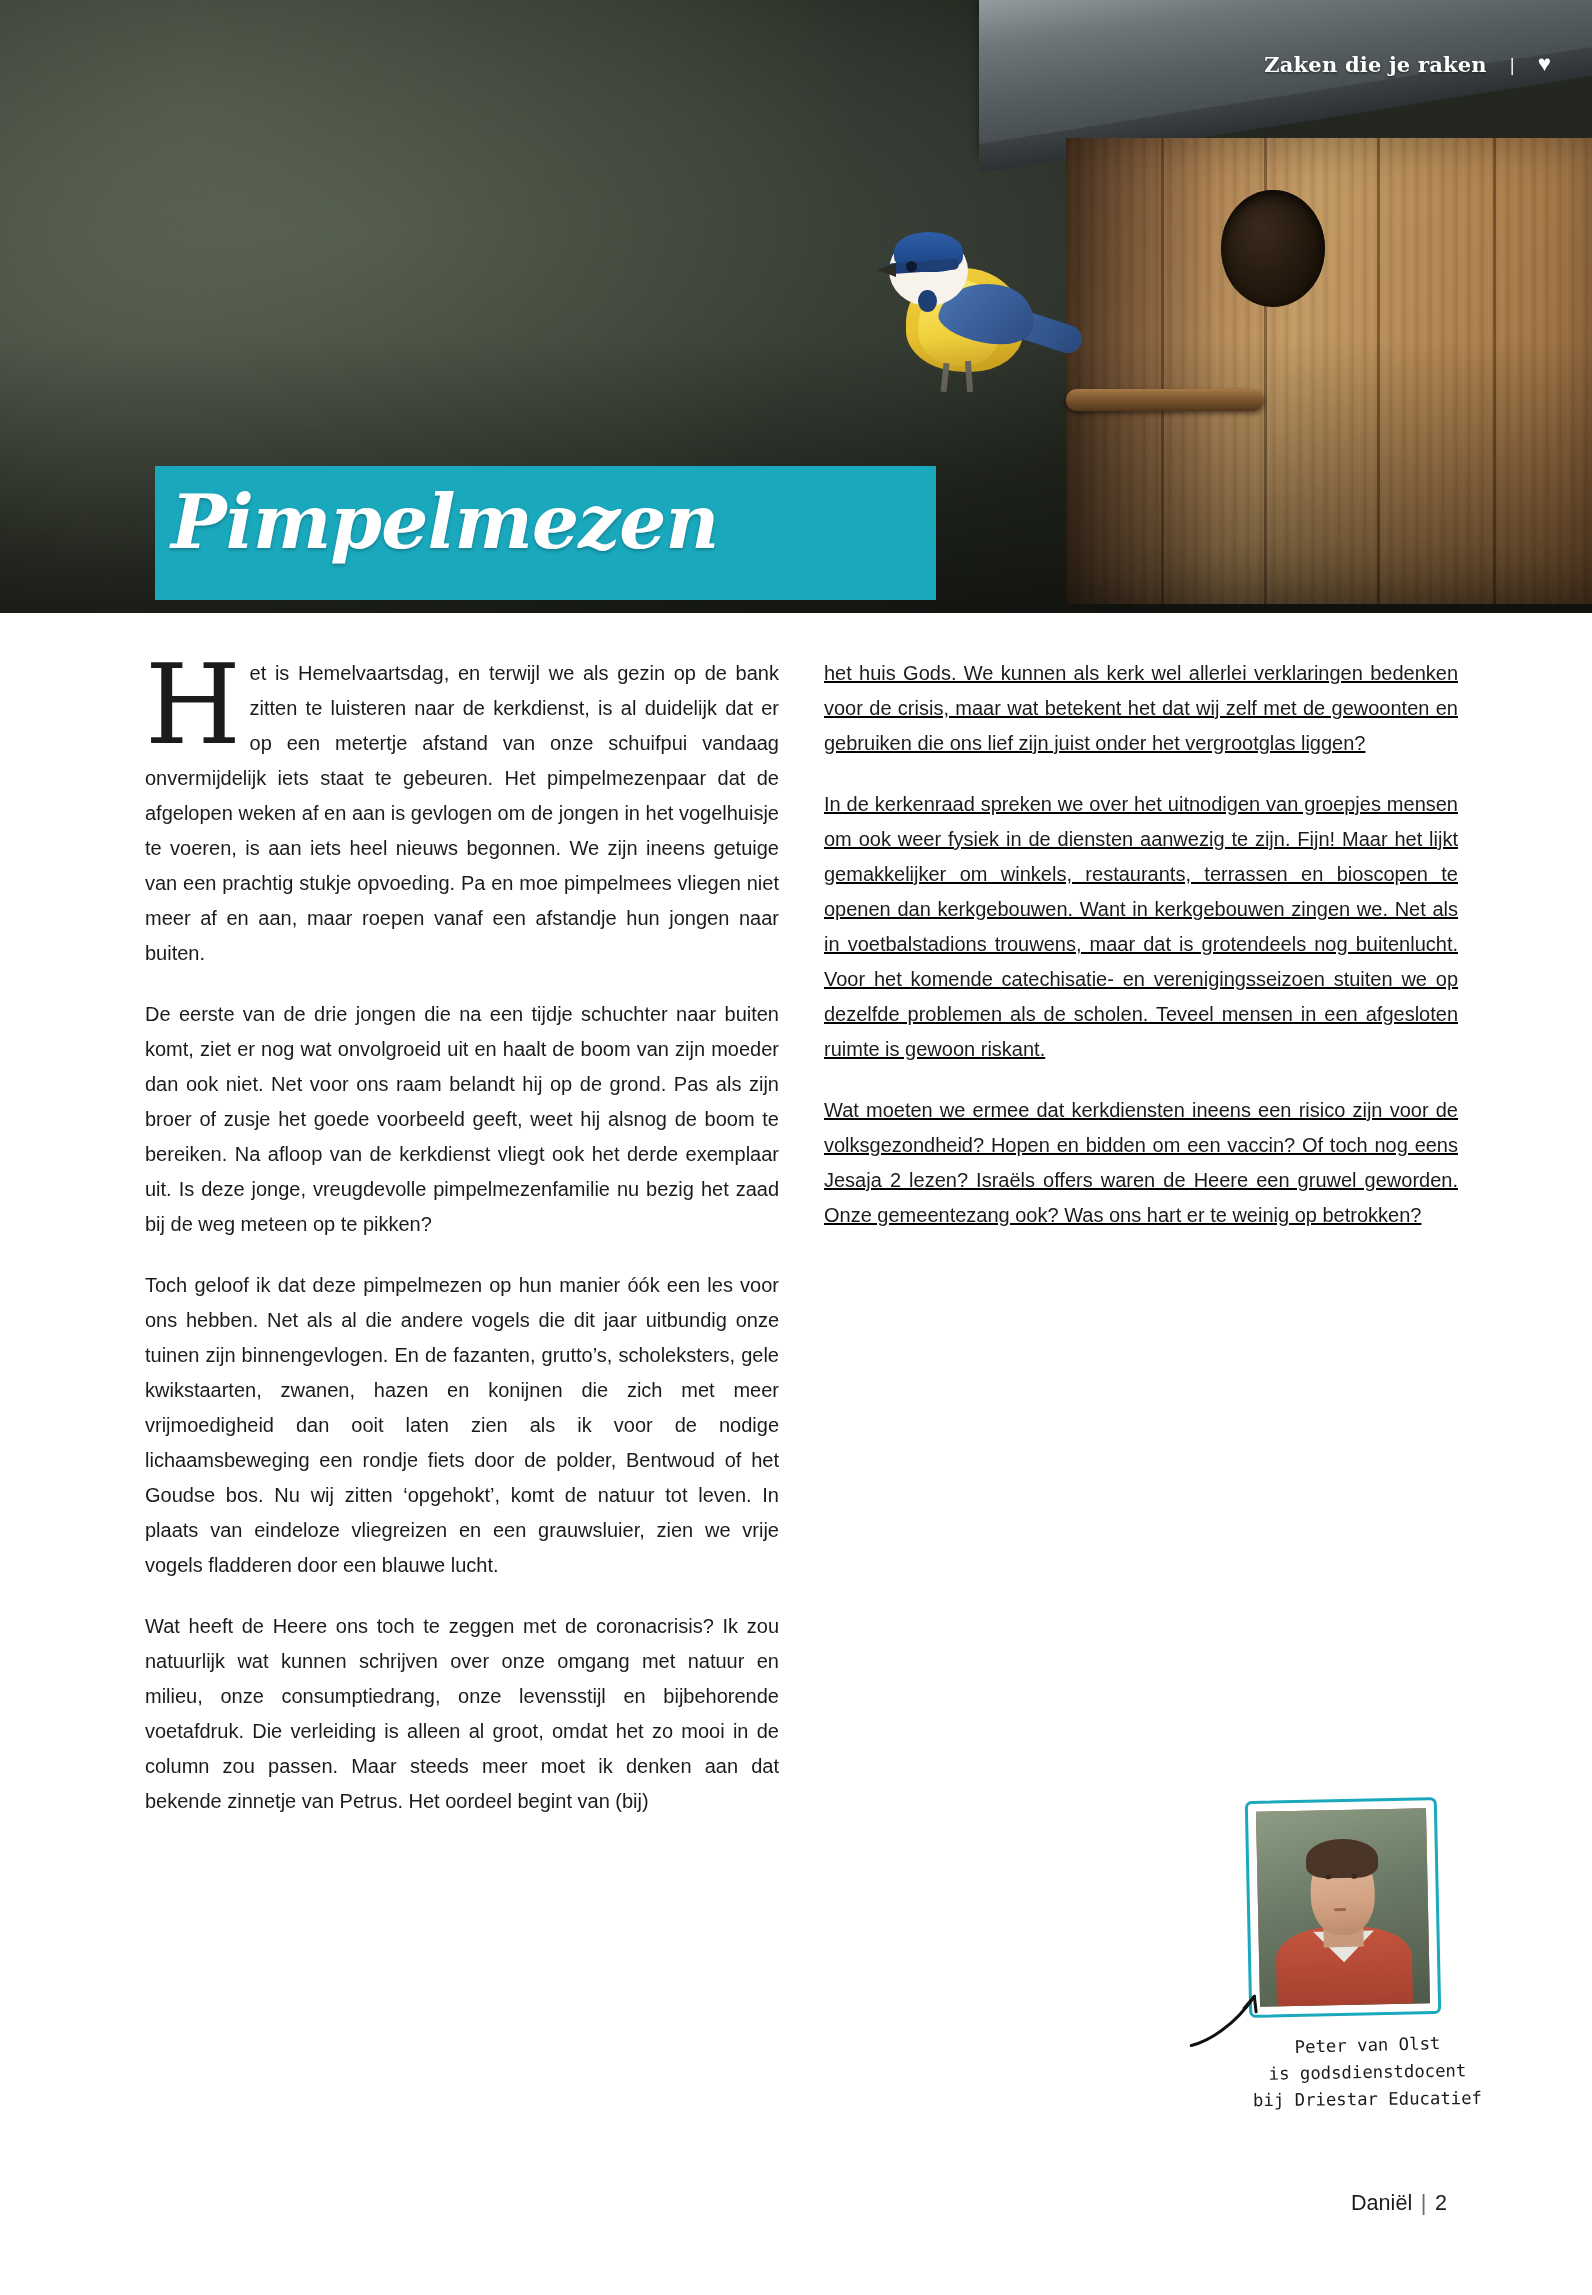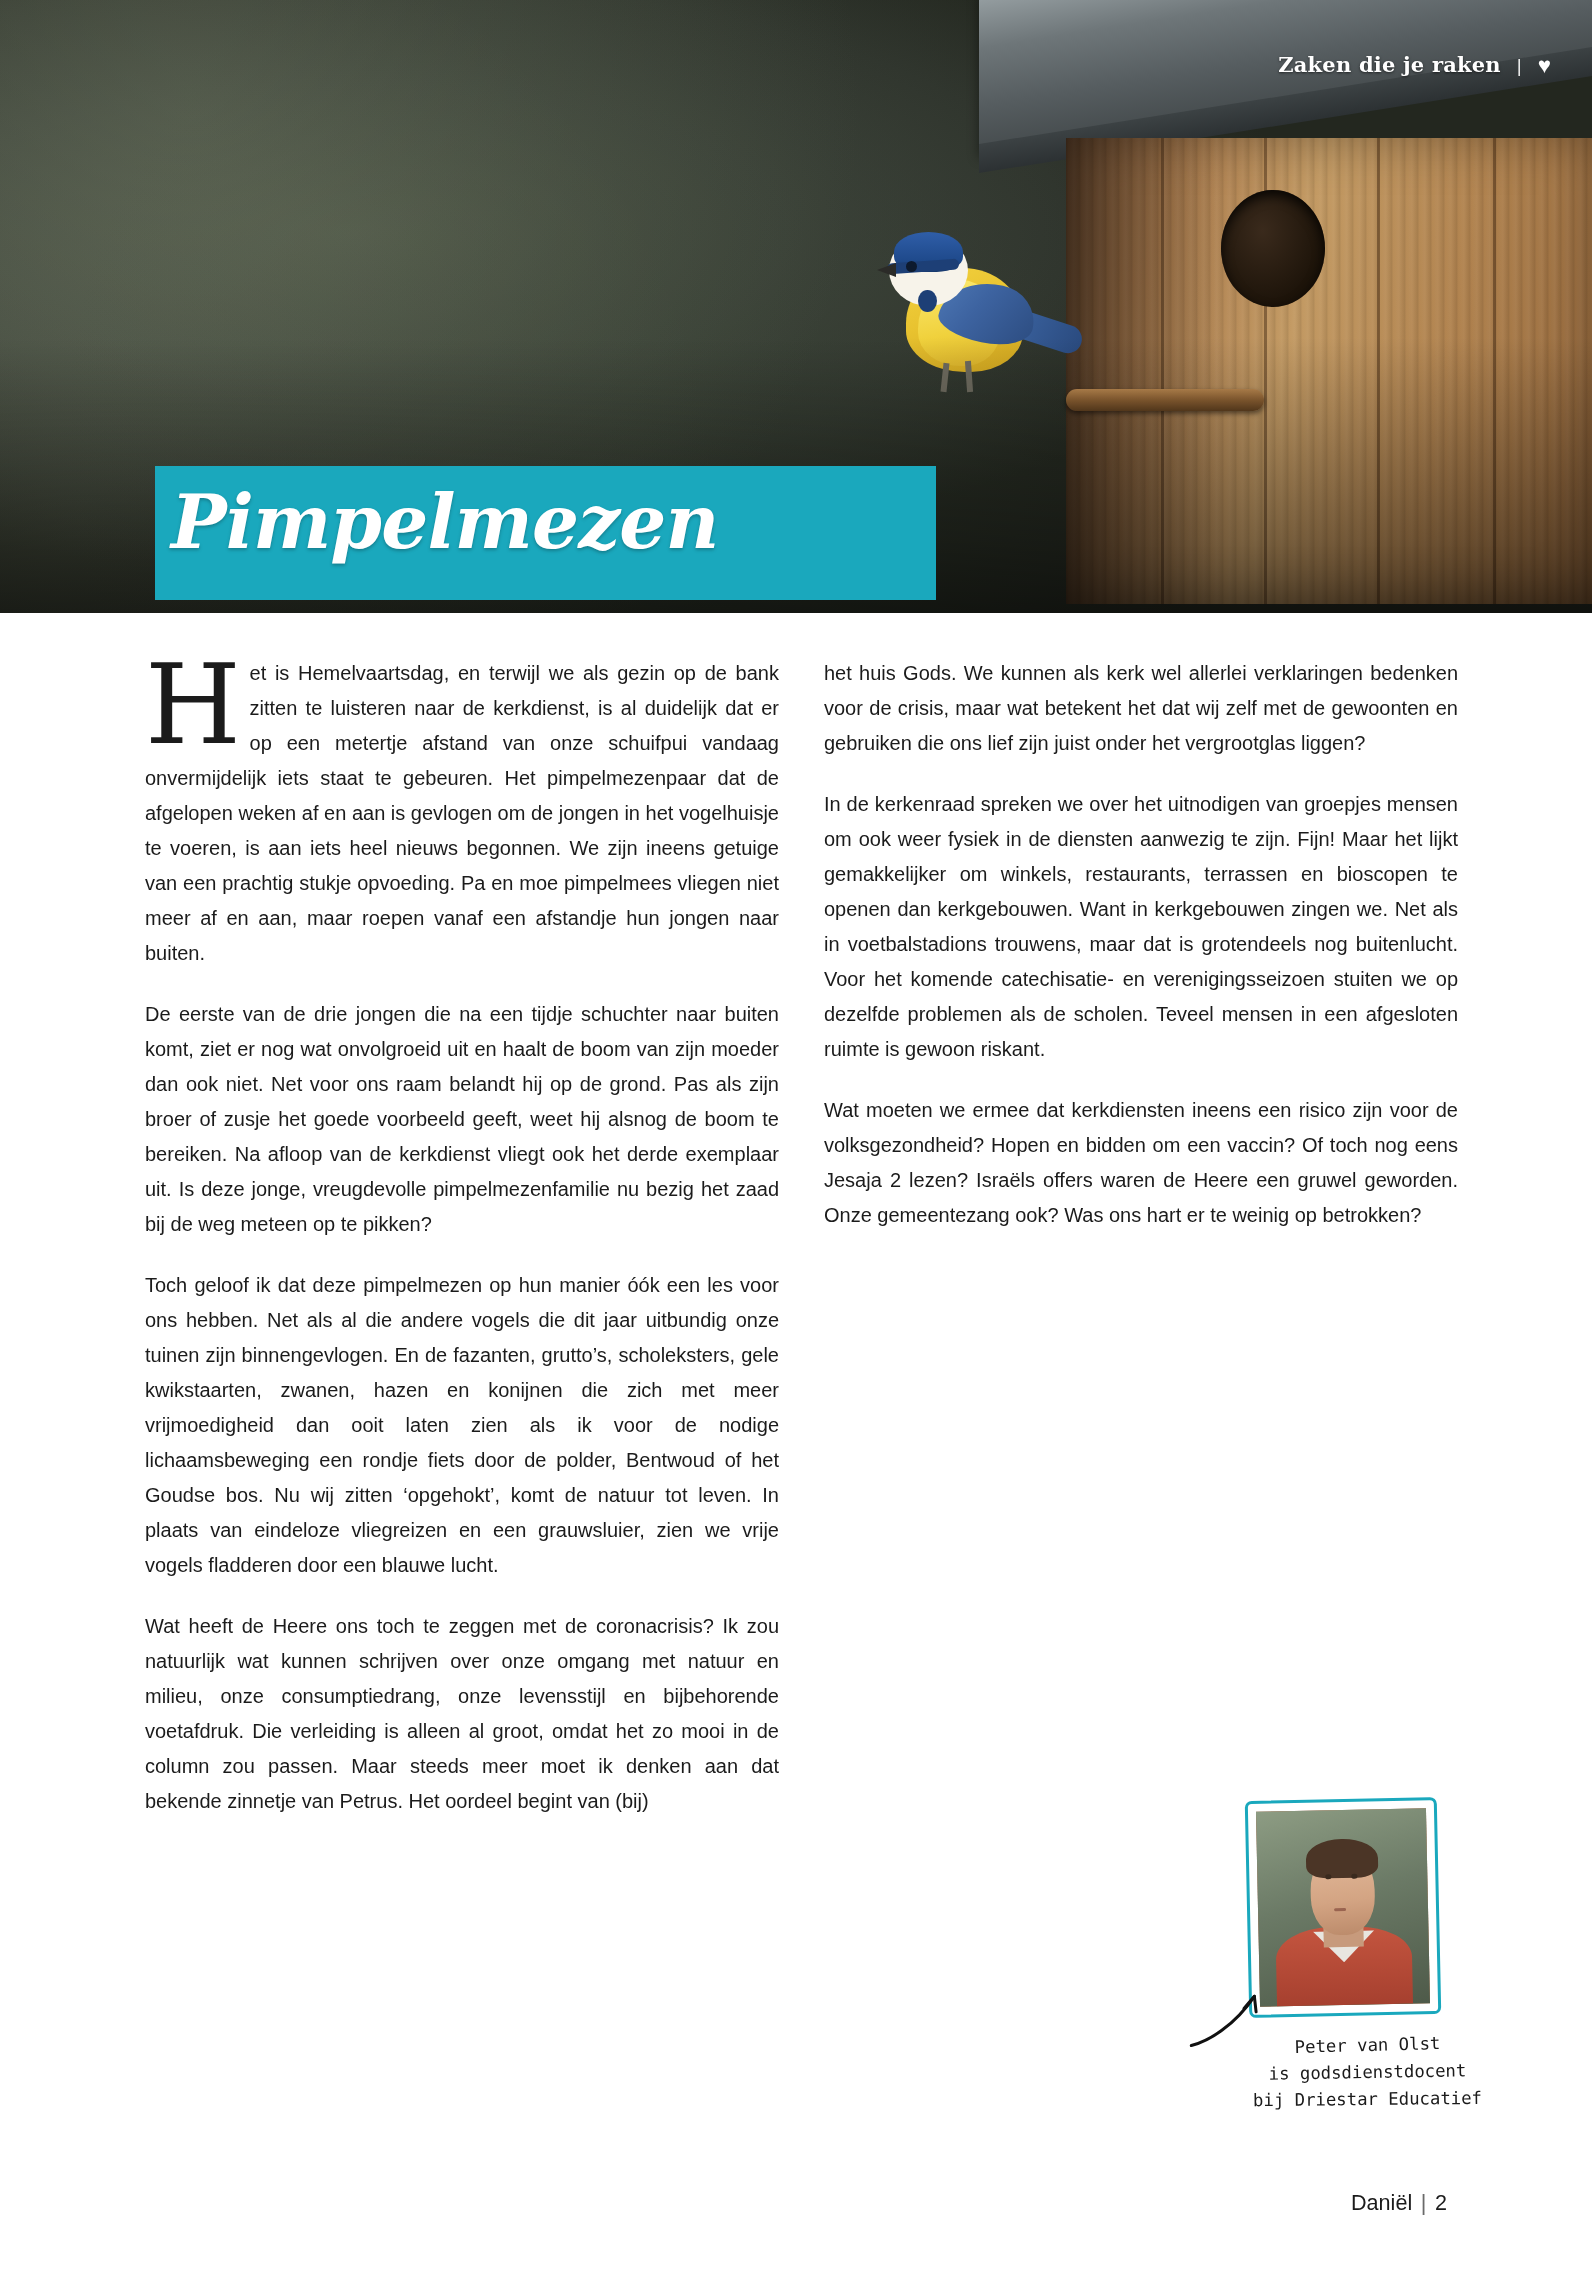--- a/index.html
+++ b/index.html
@@ -247,22 +247,22 @@
     inset: 0;
     background: linear-gradient(180deg, rgba(0,0,0,0.0) 55%, rgba(0,0,0,0.38) 88%, rgba(0,0,0,0.55) 100%);
   }
 
   
   .rubric {
     position: absolute;
     right: 41px;
     top: 52px;
     display: flex;
-    align-items: flex-end;
-    gap: 16px;
+    align-items: center;
+    gap: 23px;
     z-index: 8;
   }
   .rubric-text {
     color: #ffffff;
     font-family: "DejaVu Serif", serif;
     font-weight: bold;
     font-size: 21px;
     letter-spacing: 0.2px;
     text-shadow: 0 0.9px 2.6px rgba(0,0,0,0.6);
   }
@@ -309,21 +309,21 @@
     top: 656px;
     width: 1592px;
     height: 1519px;
   }
   .col {
     position: absolute;
     top: 0;
     width: 634px;
   }
   .col-left { left: 145px; }
-  .col-right { left: 824px; }
+  .col-right { left: 824px; text-decoration: underline; }
 
   p.body {
     margin: 0 0 26px 0;
     font-family: "Liberation Sans", sans-serif;
     font-size: 20px;
     line-height: 35px;
     color: #1b1b1b;
     text-align: justify;
   }
   .dropcap-para {

